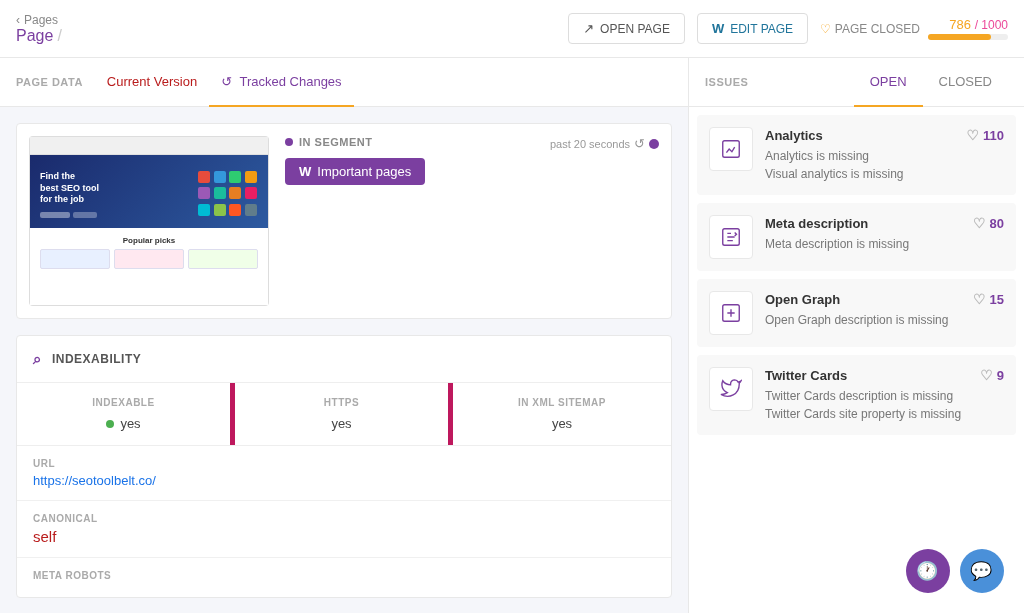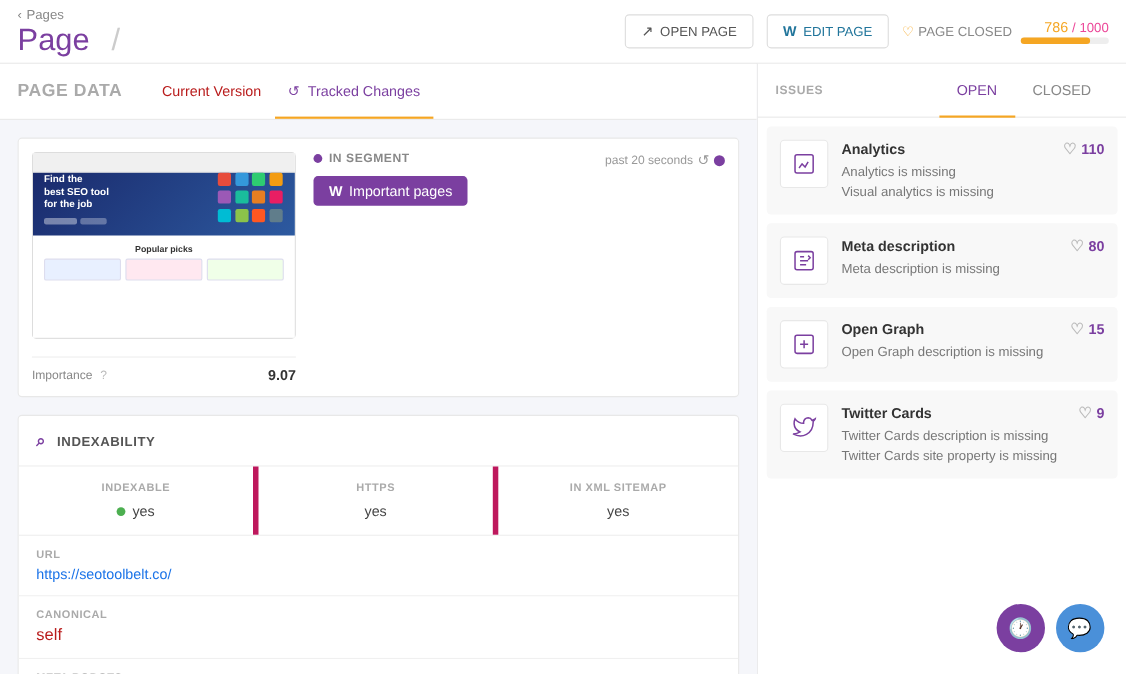--- a/index.html
+++ b/index.html
@@ -11,21 +11,21 @@
       border-bottom: 1px solid #e8e8e8;
       padding: 0 16px;
       height: 58px;
       display: flex;
       align-items: center;
       justify-content: space-between;
     }
     .top-bar-left { display: flex; flex-direction: column; }
     .back-link { display: flex; align-items: center; gap: 4px; color: #888; font-size: 12px; cursor: pointer; }
     .back-icon { font-size: 12px; color: #888; }
-    .page-title { font-size: 28px; font-weight: 500; color: #7b3fa0; display: flex; align-items: center; gap: 20px; }
+    .page-title { font-size: 16px; font-weight: 500; color: #7b3fa0; display: flex; align-items: center; gap: 4px; }
     .page-title-slash { color: #ccc; }
 
     .top-bar-right { display: flex; align-items: center; gap: 12px; }
     .btn-outline {
       border: 1px solid #ddd;
       background: white;
       color: #555;
       padding: 7px 14px;
       border-radius: 4px;
       font-size: 12px;
@@ -71,25 +71,25 @@
 
     
     .tabs-row {
       background: white;
       display: flex;
       align-items: center;
       border-bottom: 1px solid #e8e8e8;
       padding: 0 16px;
     }
     .page-data-label {
-      font-size: 16px;
+      font-size: 11px;
       font-weight: 700;
       color: #aaa;
       letter-spacing: 0.5px;
-      margin-right: 24px;
+      margin-right: 12px;
       padding: 16px 0;
     }
     .tab {
       padding: 16px 12px;
       font-size: 13px;
       color: #b91c1c;
       cursor: pointer;
       border-bottom: 2px solid transparent;
       margin-bottom: -1px;
     }
@@ -134,21 +134,21 @@
       background: white;
       border: 1px solid #ddd;
     }
     .mockup-nav {
       height: 18px;
       background: #f0f0f0;
       border-bottom: 1px solid #e0e0e0;
     }
     .mockup-hero {
       background: linear-gradient(135deg, #1a2a6c, #2d5aa0);
-      padding: 0 10px 10px;
+      padding: 16px 10px 10px;
       color: white;
       display: flex;
       gap: 8px;
     }
     .mockup-hero-text { flex: 1; }
     .mockup-h1 { font-size: 9px; font-weight: 700; line-height: 1.3; margin-bottom: 6px; }
     .mockup-icons-grid {
       display: grid;
       grid-template-columns: repeat(4, 1fr);
       gap: 2px;
@@ -450,27 +450,20 @@
                 <div class="mockup-section">
                   <div class="mockup-section-title">Popular picks</div>
                   <div class="mockup-items">
                     <div class="mockup-item" style="background:#e8f0ff;"></div>
                     <div class="mockup-item" style="background:#ffe8f0;"></div>
                     <div class="mockup-item" style="background:#f0ffe8;"></div>
                   </div>
                 </div>
               </div>
             </div>
-            <div class="importance-row">
-              <div>
-                <span style="font-size:11px; color:#888;">Importance</span>
-                <span class="importance-help">?</span>
-              </div>
-              <span class="importance-val">9.07</span>
-            </div>
           </div>
 
           <div class="preview-right">
             <div class="segment-badge">
               <div class="segment-dot"></div>
               <span>IN SEGMENT</span>
             </div>
             <div class="segment-tag">
               <span style="font-weight:700;">W</span>
               <span>Important pages</span>

